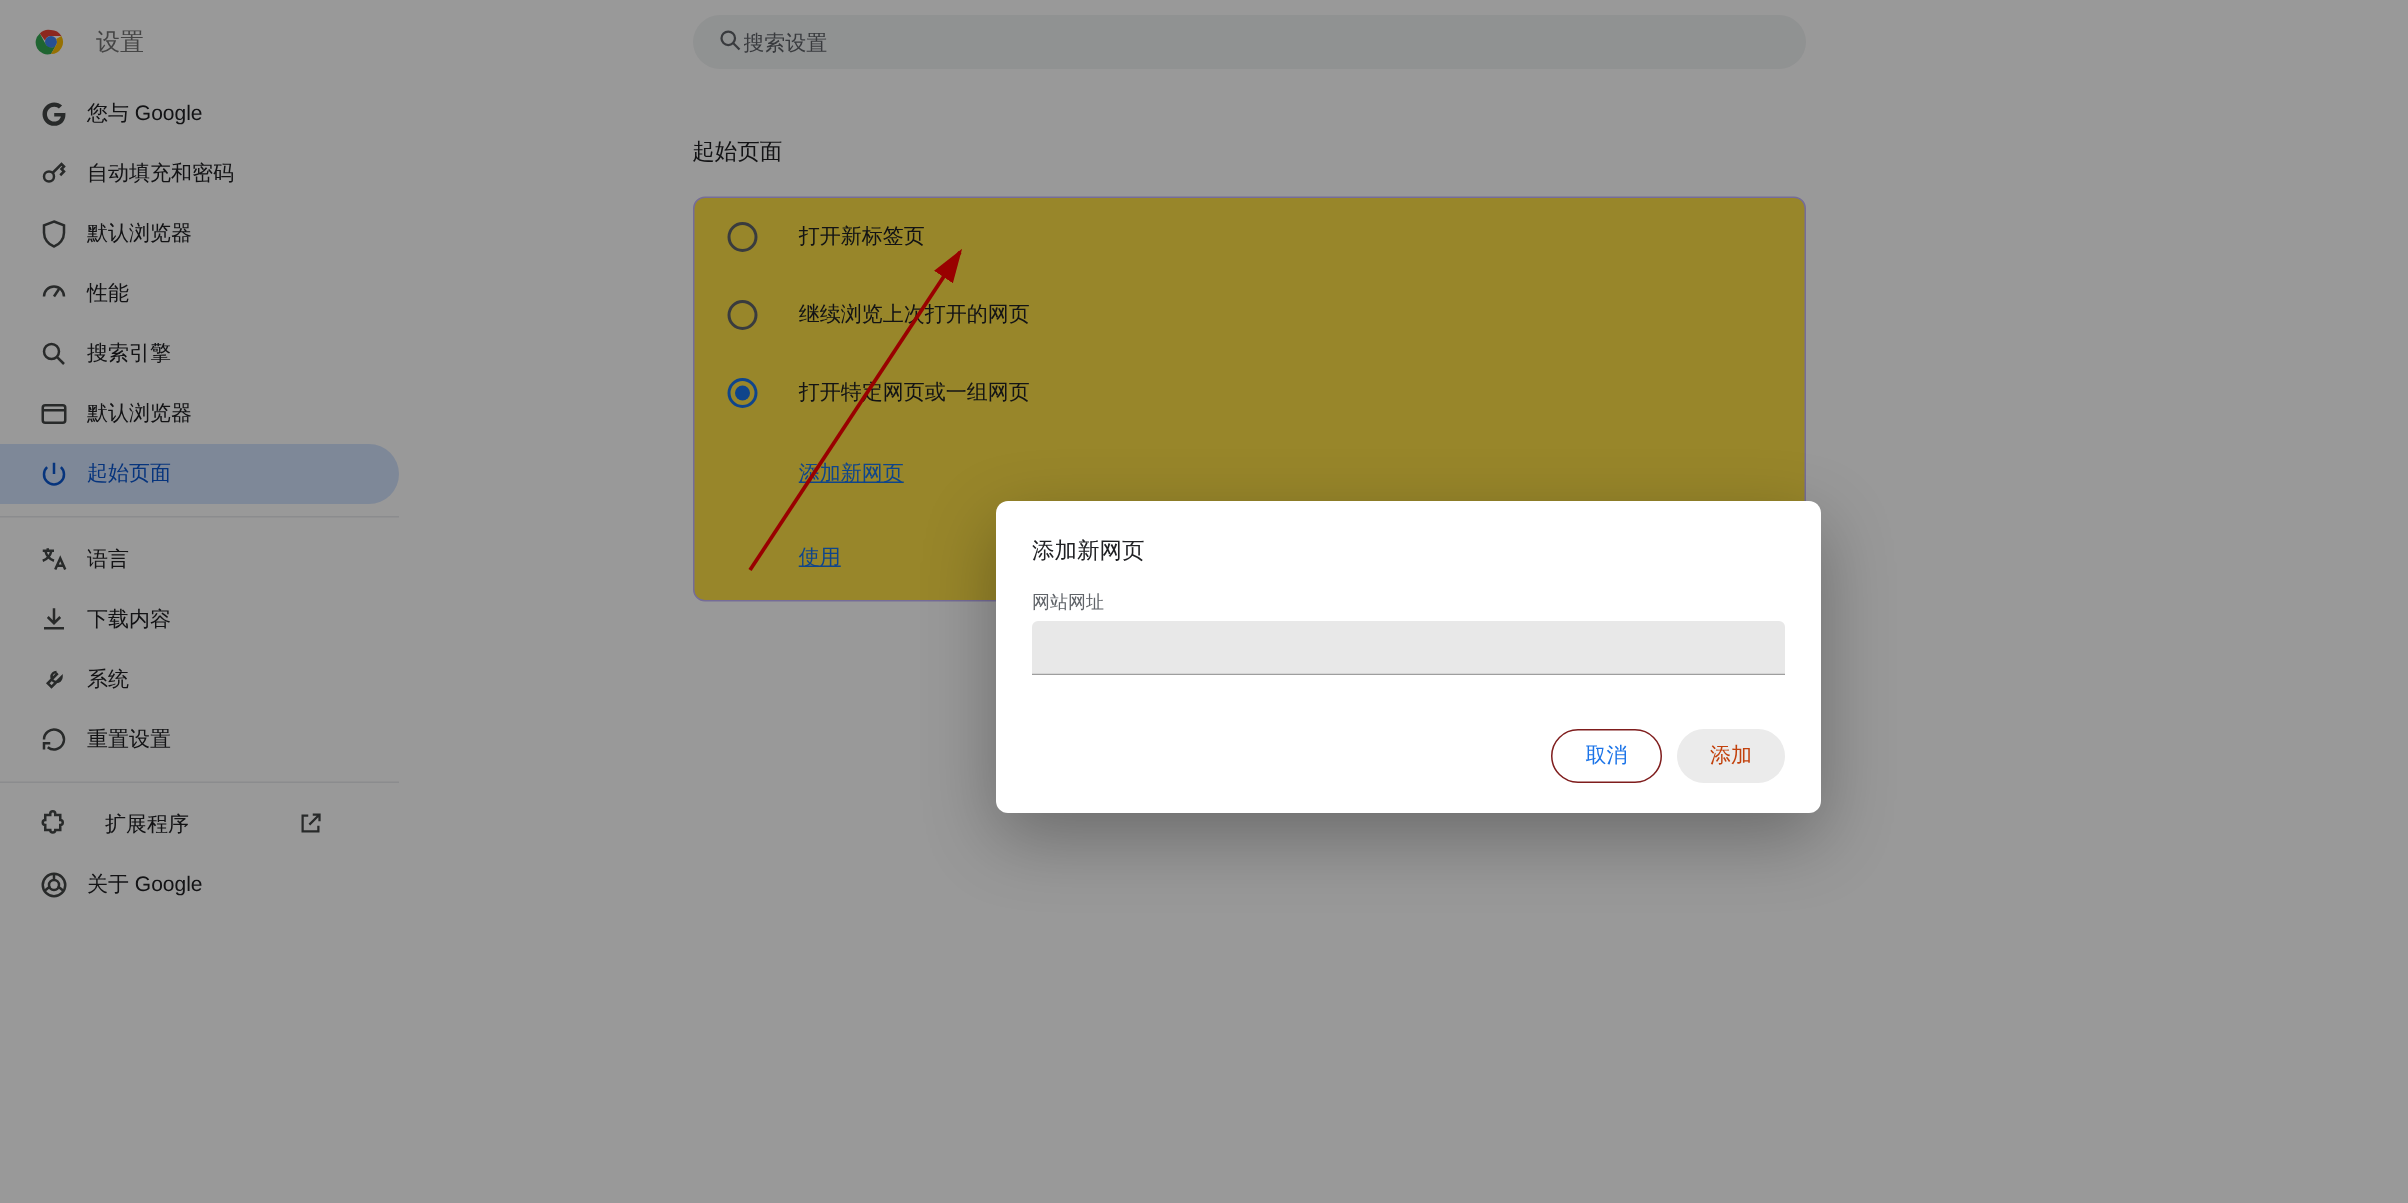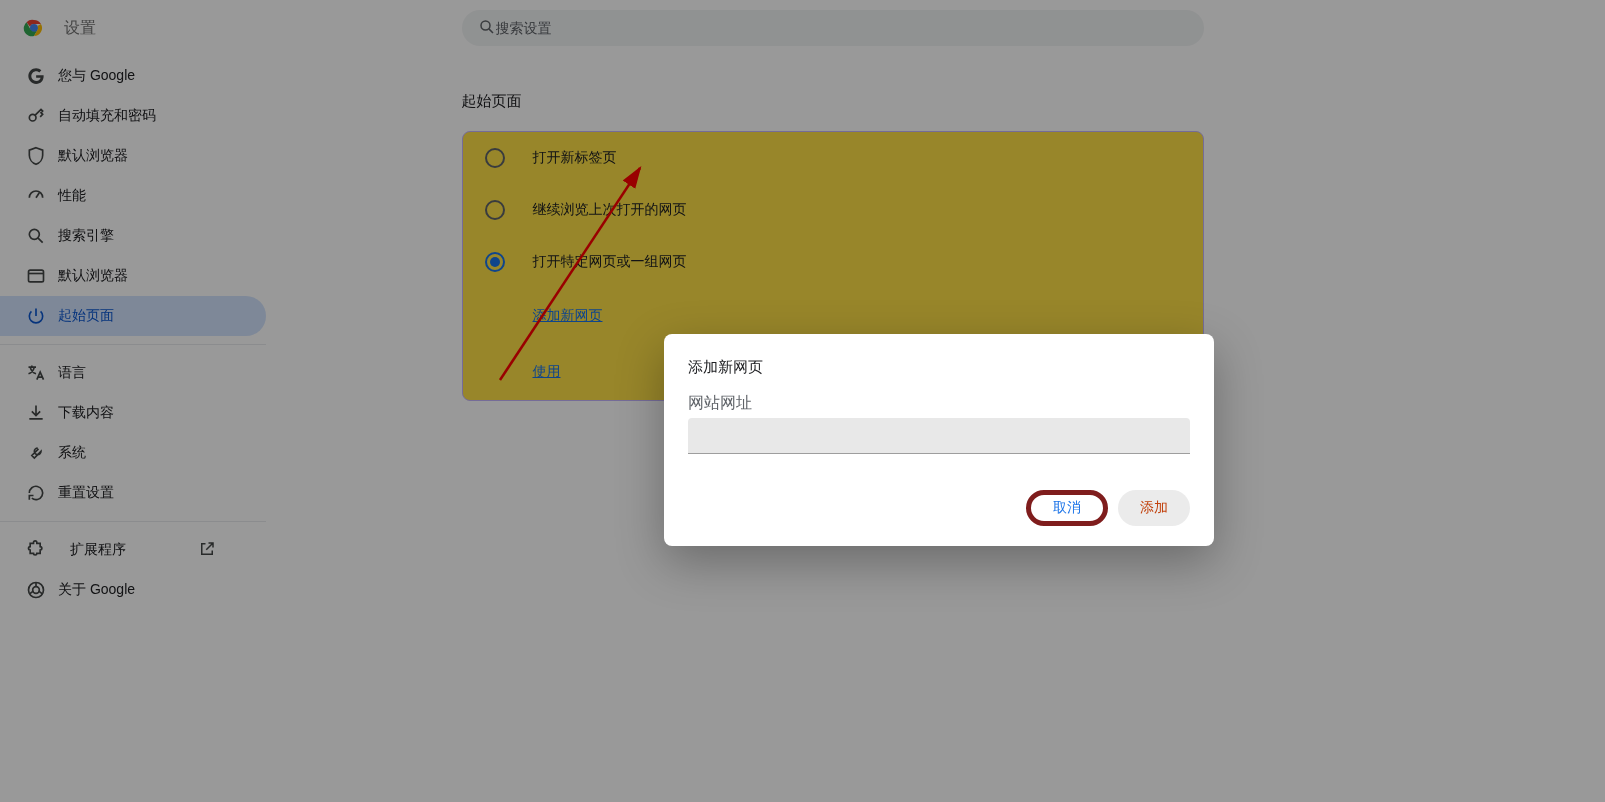--- a/index.html
+++ b/index.html
@@ -82,30 +82,30 @@
       display:flex; align-items:flex-start; justify-content:center;
       z-index:10;
     }
     .dialog {
       position:absolute; top:334px; left:664px;
       width:550px; background:#fff; border-radius:8px;
       box-shadow:0 16px 48px rgba(0,0,0,0.3);
       padding:24px 24px 20px 24px;
     }
     .dialog-title { font-size:15px; color:#202124; margin-bottom:16px; }
-    .dialog-field-label { font-size:16px; color:#5f6368; margin-bottom:4px; display:block;}
+    .dialog-field-label { font-size:12px; color:#5f6368; margin-bottom:4px; display:block;}
     .dialog-input {
       width:100%; height:36px; background:#e8e8e8;
       border:none; border-bottom:1px solid #9e9e9e;
       border-radius:4px 4px 0 0; padding:0 12px; font-size:14px;
       outline:none;
     }
     .dialog-actions { display:flex; justify-content:flex-end; gap:10px; margin-top:36px; }
     .btn { height:36px; padding:0 22px; border-radius:18px; font-size:14px; cursor:pointer; display:flex; align-items:center; }
-    .btn-cancel { border:5px solid #7f1d1d; background:#fff; color:#1a73e8; }
+    .btn-cancel { border:1px solid #7f1d1d; background:#fff; color:#1a73e8; }
     .btn-add { border:none; background:#ebebeb; color:#c2410c; cursor:default; }
   </style>
 </head>
 <body>
 
 <div class="app-container">
 
   <aside class="sidebar">
     <div class="sidebar-header">
       <span class="chrome-logo">

